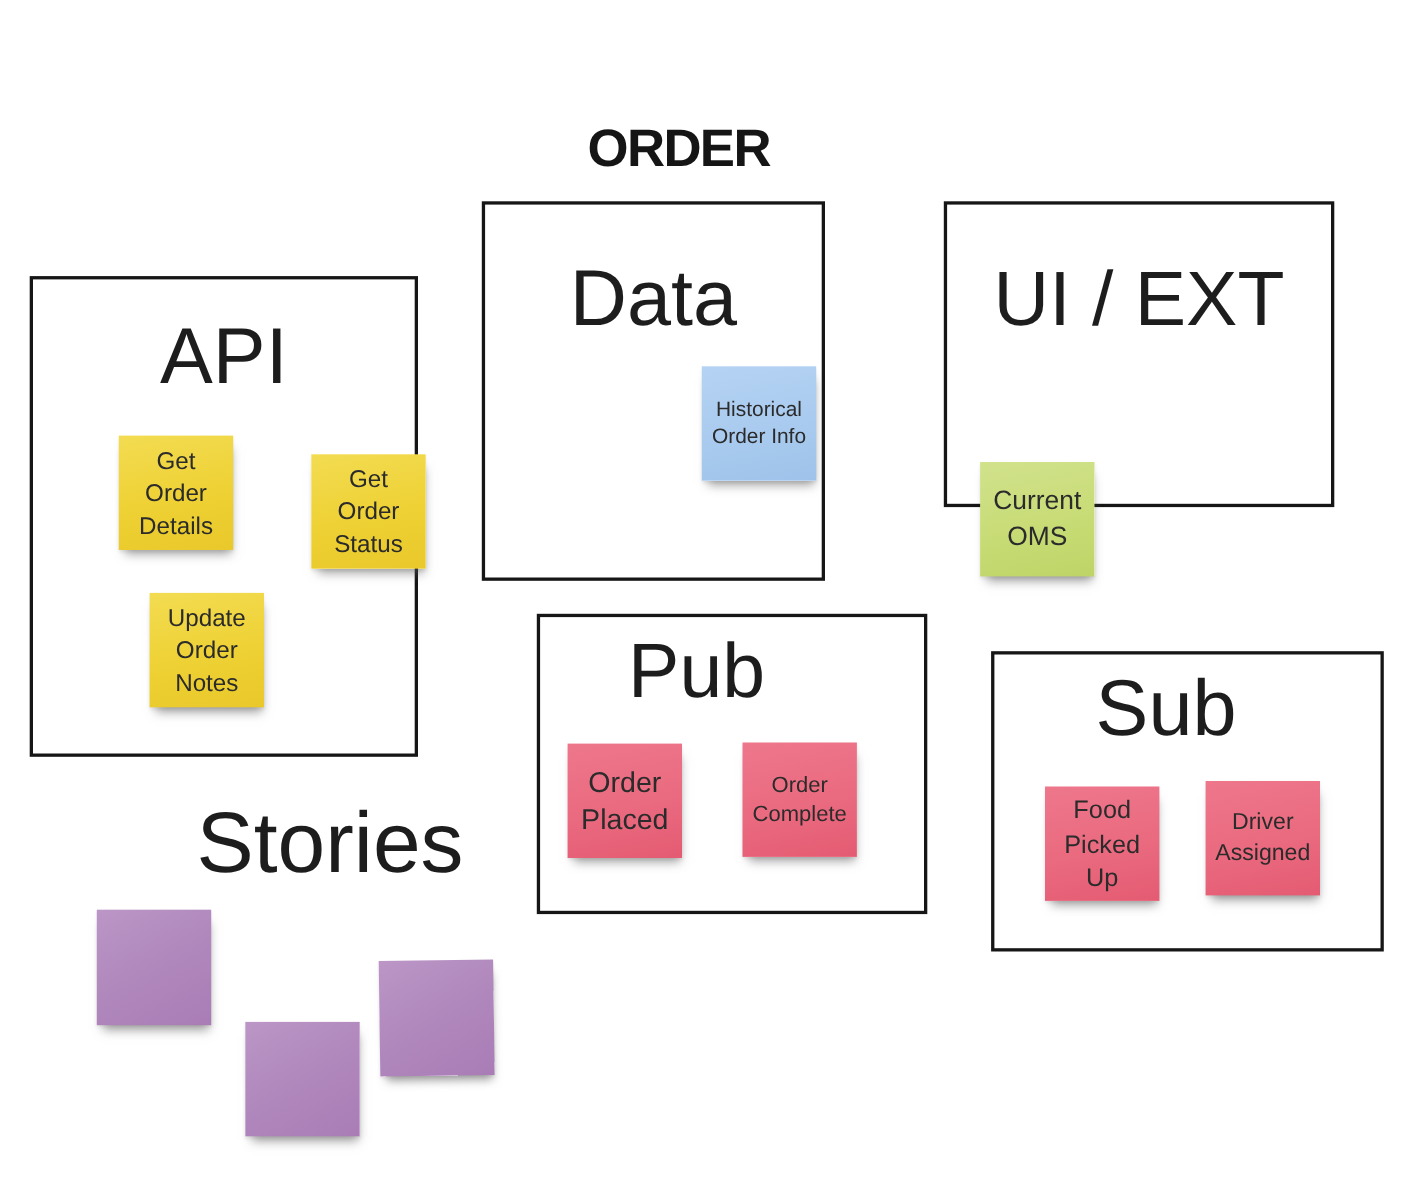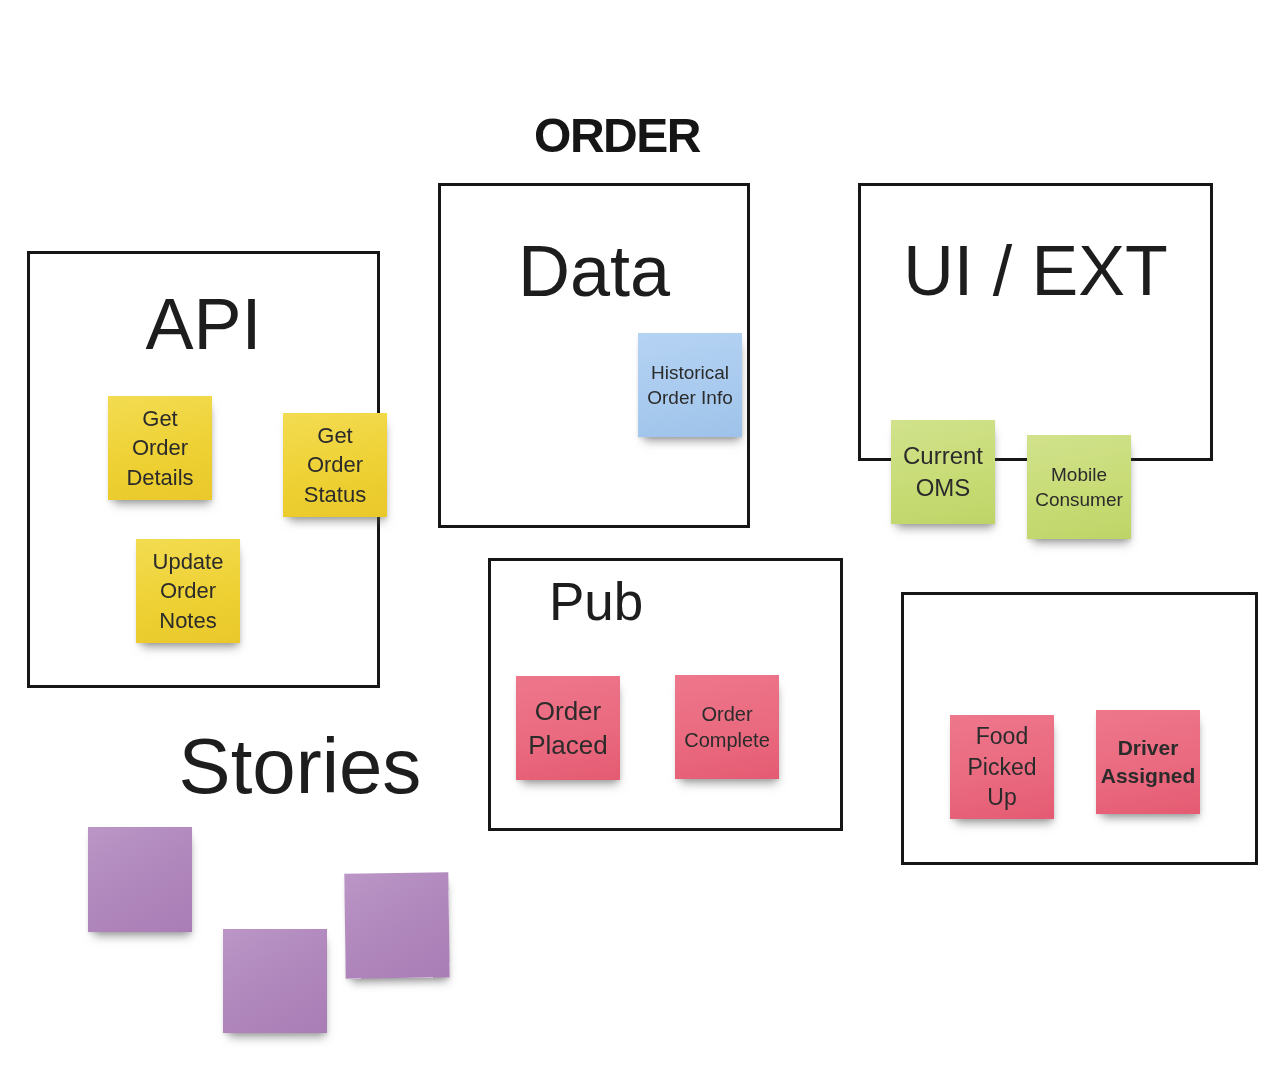--- a/index.html
+++ b/index.html
@@ -52,21 +52,21 @@
 
   .frame-api   { left: 27px;  top: 251px; width: 353px; height: 437px; }
   .frame-data  { left: 438px; top: 183px; width: 312px; height: 345px; }
   .frame-uiext { left: 858px; top: 183px; width: 355px; height: 278px; }
   .frame-pub   { left: 488px; top: 558px; width: 355px; height: 273px; }
   .frame-sub   { left: 901px; top: 592px; width: 357px; height: 273px; }
 
   .label-api    { top: 34px; font-size: 72px; }
   .label-data   { top: 49px; font-size: 72px; }
   .label-uiext  { top: 50px; font-size: 70px; }
-  .label-pub    { top: 14px; left: 58px; font-size: 53px; }
+  .label-pub    { top: 14px; left: 80px; font-size: 70px; }
   .label-sub    { top: 13px; left: 92px; font-size: 72px; }
 
   .stories-label {
     position: absolute;
     left: 90px;
     top: 727px;
     width: 420px;
     text-align: center;
     font-size: 78px;
     line-height: 1;
@@ -91,21 +91,21 @@
                 0 2px 3px rgba(0, 0, 0, 0.08);
   }
   .note.yellow { background: linear-gradient(168deg, #f3dc52 0%, #eed134 55%, #e9c82b 100%); }
   .note.blue   { background: linear-gradient(168deg, #b5d3f4 0%, #a8caee 60%, #9ec2ea 100%); }
   .note.green  { background: linear-gradient(168deg, #d1e28c 0%, #c7db74 60%, #bed467 100%); }
   .note.pink   { background: linear-gradient(168deg, #ee778c 0%, #ea6a7f 55%, #e45b72 100%); }
   .note.purple { background: linear-gradient(150deg, #bc96c7 0%, #b189bd 45%, #a97cb6 100%); }
 
   .fs19 { font-size: 19px; }
   .fs20 { font-size: 20px; }
-  .fs21 { font-size: 21px; font-weight: bold; }
+  .fs21 { font-size: 21px; }
   .fs22 { font-size: 22px; }
   .fs23 { font-size: 23px; }
   .fs24 { font-size: 24px; margin-top: 40px; }
   .fs26 { font-size: 26px; }
 
   
   .n-api-1 { left: 78px;  top: 142px; }
   .n-api-2 { left: 215px; top: 159px; margin-left: 38px; }
   .n-api-3 { left: 106px; top: 285px; }
 
@@ -150,36 +150,34 @@
     <div class="note blue fs19 n-data-2">
       <span>Historical Order Info</span>
     </div>
   </section>
 
   <section class="frame frame-uiext">
     <div class="frame-label centered label-uiext">UI / EXT</div>
     <div class="note green fs24 n-ui-1">
       <span>Current OMS</span>
     </div>
-    <div class="note green fs19 n-ui-2">
-      <span>Mobile Consumer</span>
-    </div>
   </section>
 
   <section class="frame frame-pub">
     <div class="frame-label label-pub">Pub</div>
     <div class="note pink fs20 n-pub-2">
       <span>Order Complete</span>
     </div>
     <div class="note pink fs26 n-pub-1">
       <span>Order Placed</span>
     </div>
   </section>
 
   <section class="frame frame-sub">
+    <div class="frame-label label-sub">Sub</div>
     <div class="note pink fs23 n-sub-1">
       <span>Food Picked Up</span>
     </div>
     <div class="note pink fs21 n-sub-2">
       <span>Driver Assigned</span>
     </div>
   </section>
 
   <div class="stories-label">Stories</div>
 

